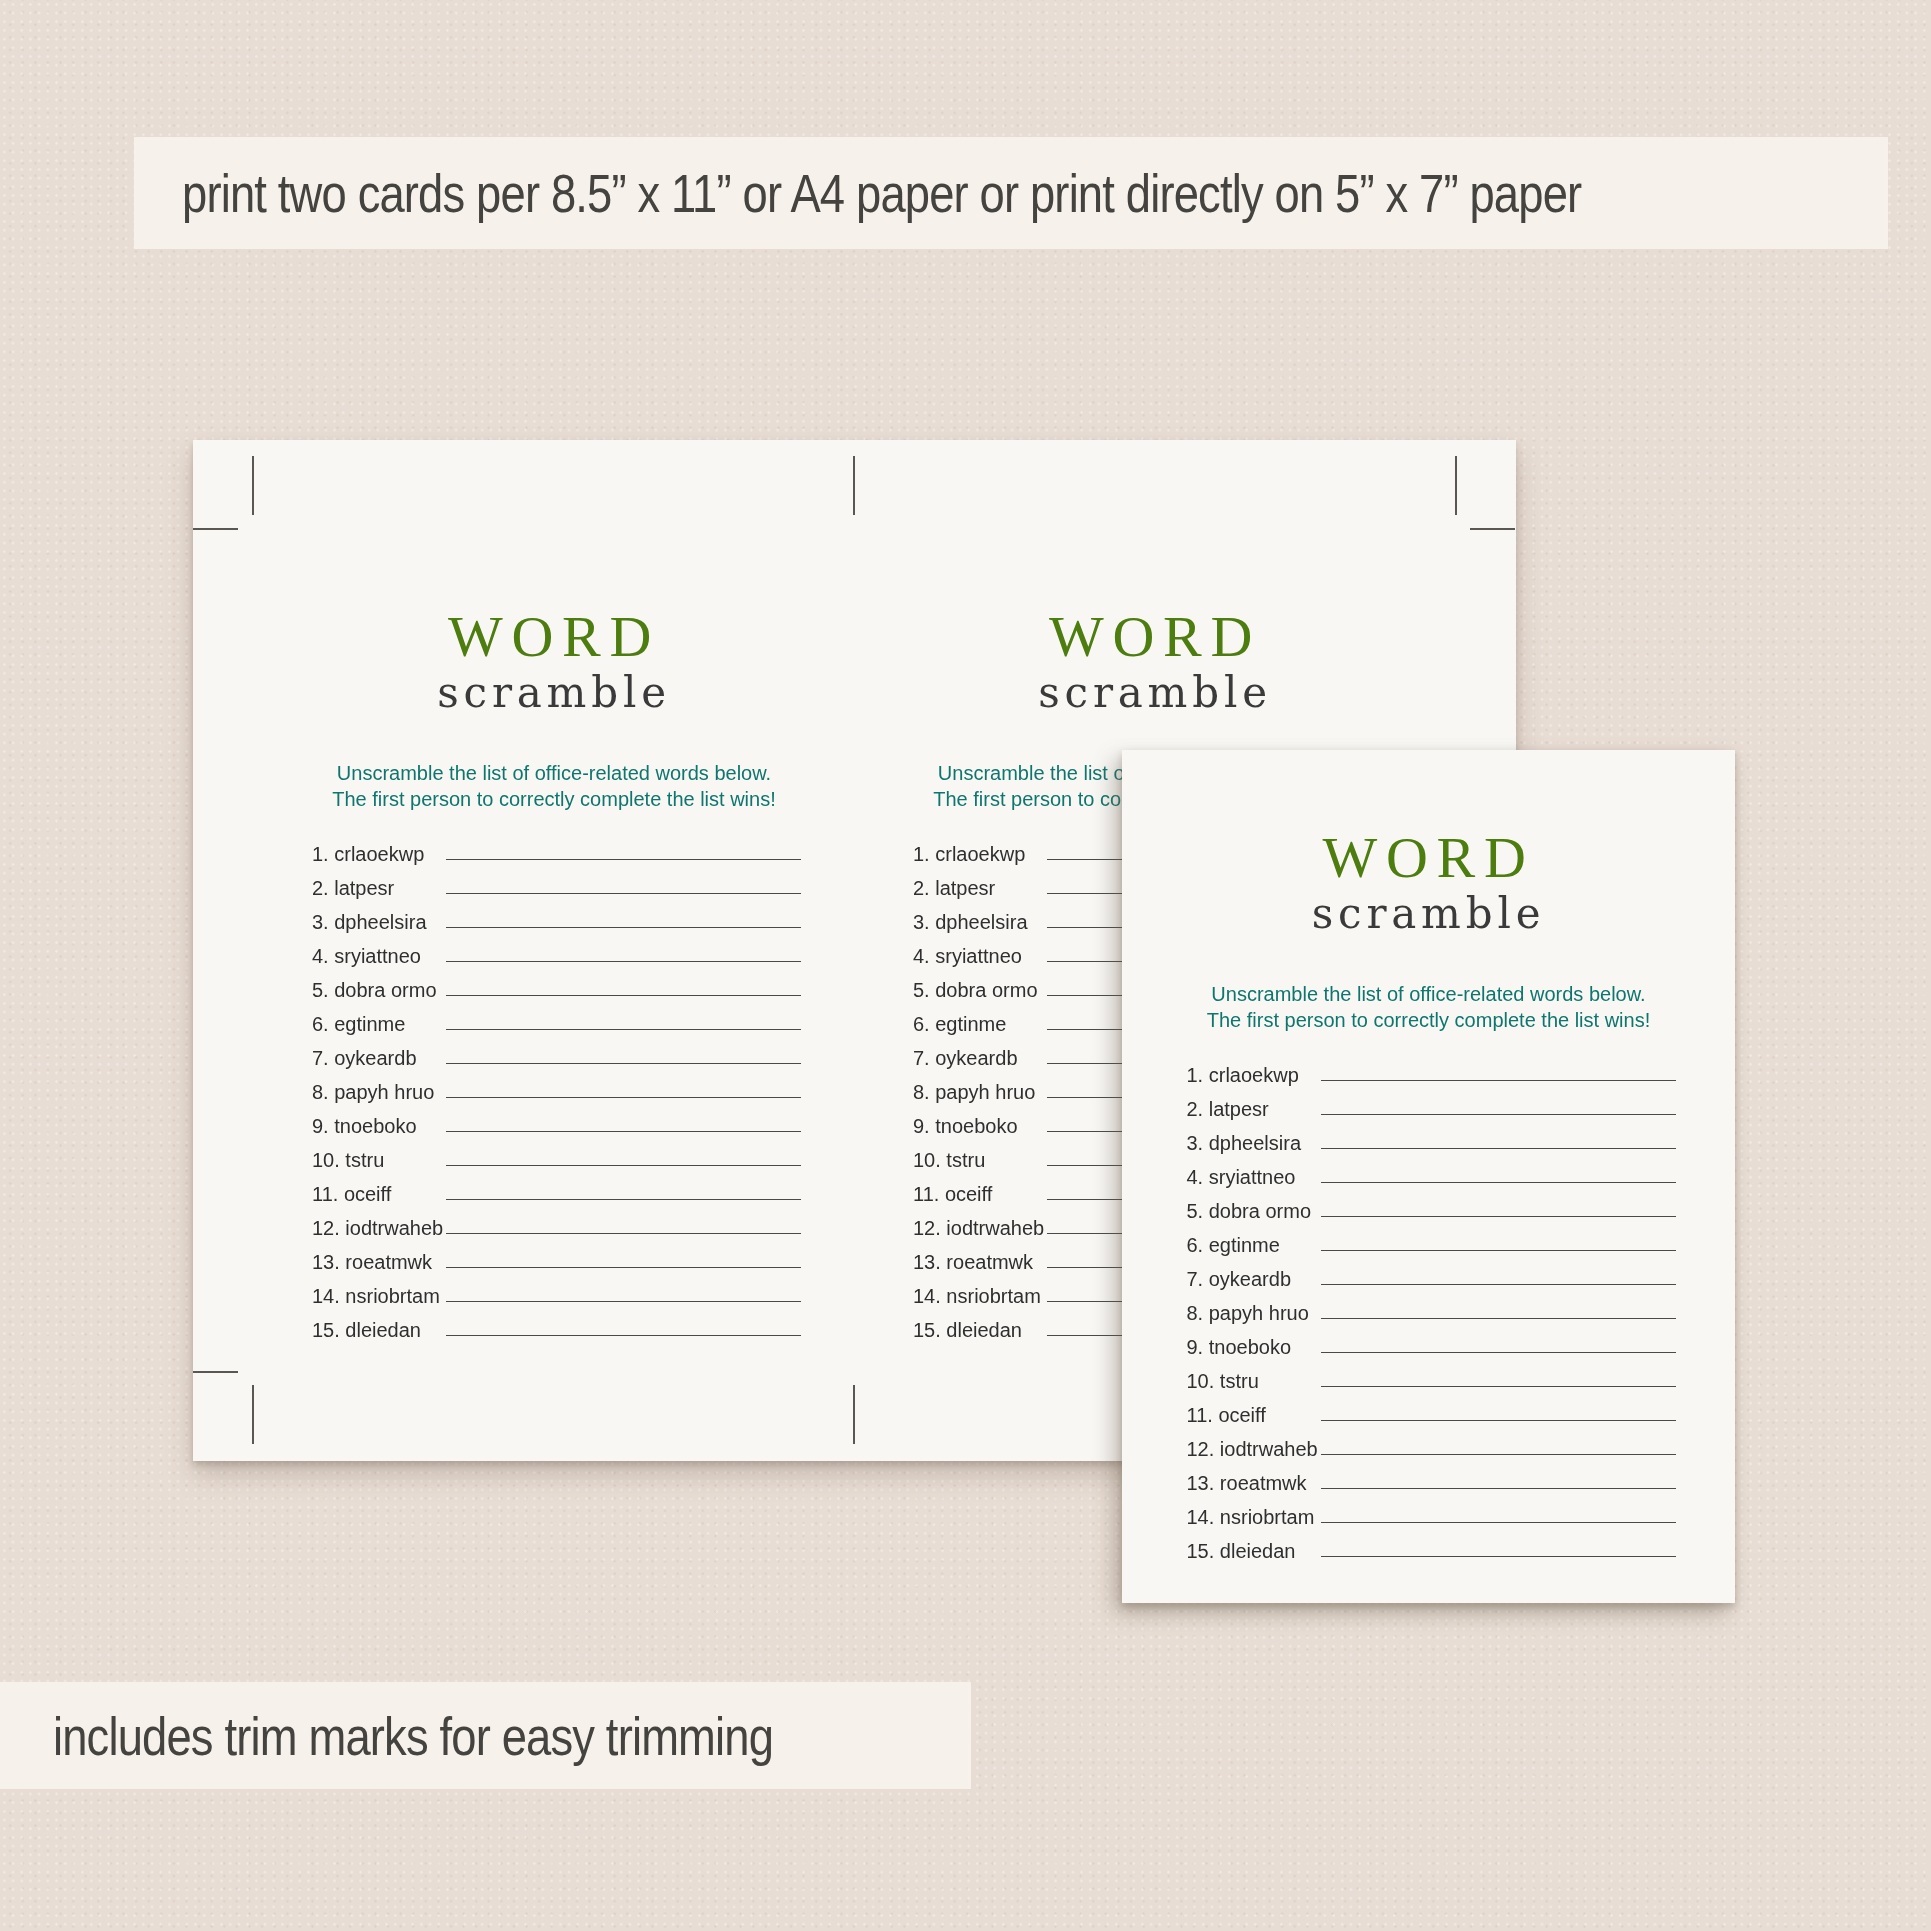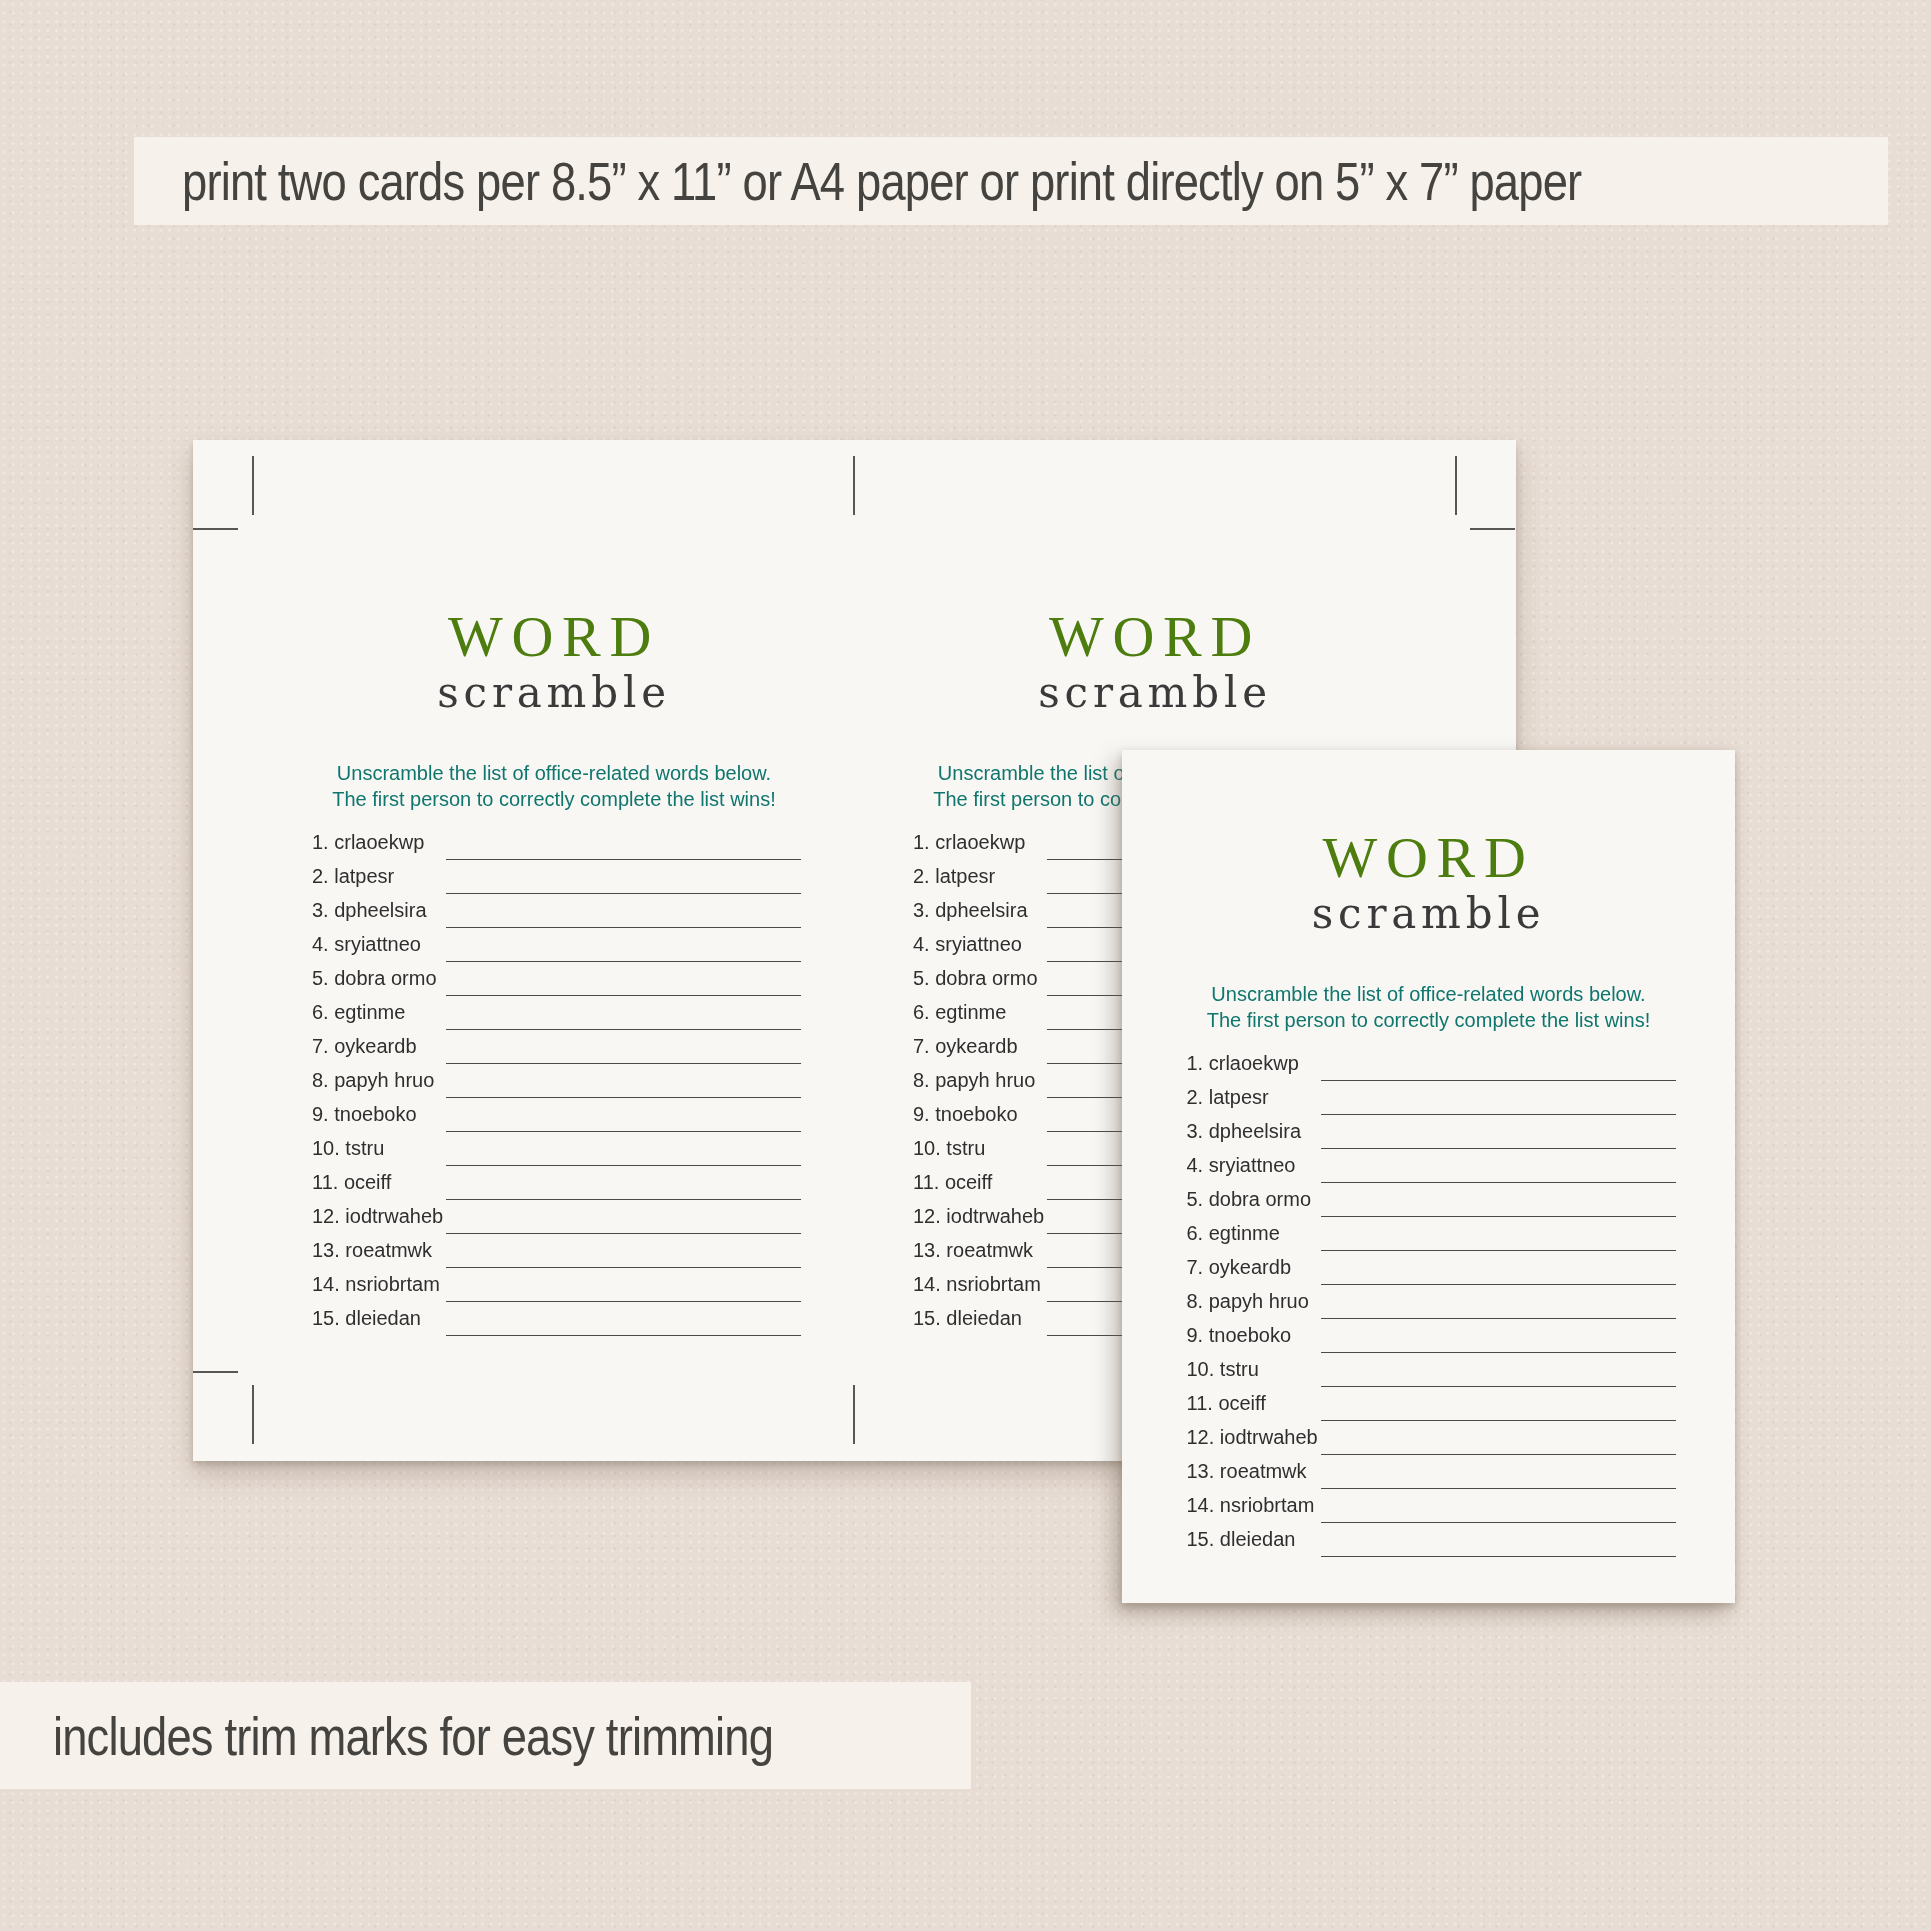--- a/index.html
+++ b/index.html
@@ -8,21 +8,21 @@
     background-color:#e8ddd4;
     background-image:
       radial-gradient(rgba(255,255,255,.35) 1px, transparent 1.5px),
       radial-gradient(rgba(165,140,118,.14) 1px, transparent 1.5px);
     background-size:8.7px 8.7px, 12.6px 12.6px;
     background-position:0 0, 3.9px 5.8px;
     font-family:"Liberation Sans", sans-serif;
   }
   
   .banner{position:absolute;background:#f6f1eb;display:flex;align-items:center;}
-  .banner-top{left:134px;top:137px;width:1754px;height:88px;padding-left:48px;box-sizing:border-box;}
+  .banner-top{left:134px;top:137px;width:1754px;height:112px;padding-left:48px;box-sizing:border-box;}
   .banner-bottom{left:0;top:1682px;width:971px;height:107px;padding-left:53px;box-sizing:border-box;align-items:center;}
   .banner-text{
     font-size:54px;color:#45433f;white-space:nowrap;letter-spacing:-1px;
     transform:scaleX(0.84);transform-origin:left center;
   }
   
   .sheet{
     position:absolute;left:193px;top:440px;width:1323px;height:1021px;
     background:#f8f7f4;
     box-shadow:0 3.9px 5.8px rgba(95,80,65,.25), 0 13.5px 25px rgba(120,100,85,.30);
@@ -50,21 +50,21 @@
   .card-script{
     margin-top:5.8px;text-align:center;
     font-family:"DejaVu Serif", serif;
     font-size:42px;line-height:1;letter-spacing:4.8px;color:#3a3a3a;
   }
   .card-instructions{
     margin-top:46px;text-align:center;
     font-size:20px;line-height:26px;color:#0f766e;
   }
   .card-words{margin:19.3px 54px 0 59px;}
-  .word-row{display:flex;height:34px;}
+  .word-row{display:flex;align-items:flex-end;height:34px;}
   .word-label{flex:0 0 134px;font-size:20px;line-height:1.1;color:#2f2f2f;white-space:nowrap;}
   .word-line{flex:1;border-bottom:1.9px solid #4a4a4a;margin-bottom:4.8px;}
 </style>
 </head>
 <body>
 
 <div class="stage">
 
   <div class="banner banner-top">
     <span class="banner-text">print two cards per 8.5” x 11” or A4 paper or print directly on 5” x 7” paper</span>

